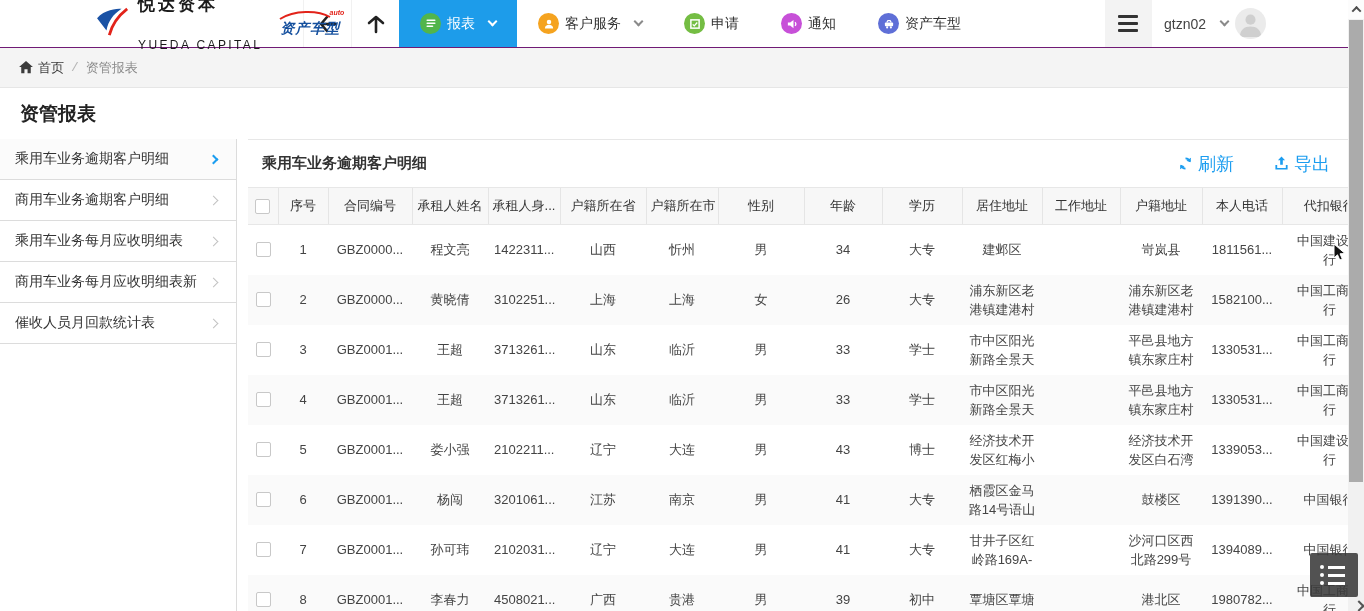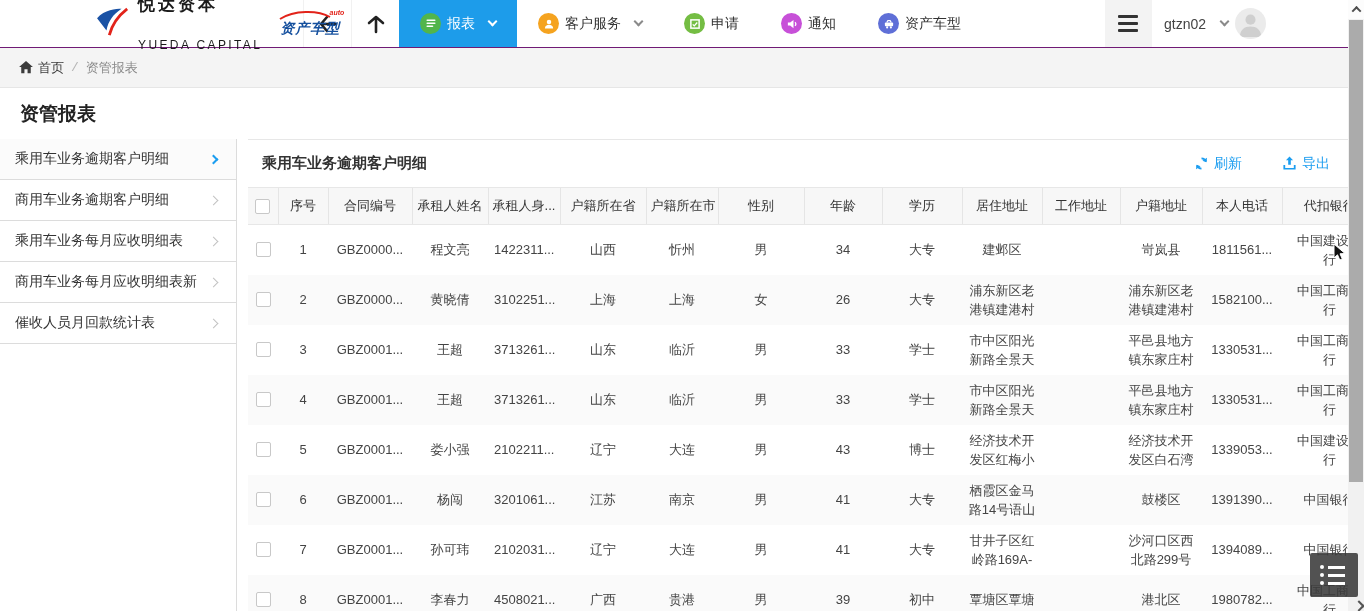--- a/index.html
+++ b/index.html
@@ -57,21 +57,21 @@
   .search-input::placeholder { color:#aaa; }
   .search-btn { width:46px; flex:none; background:#ececec; border-left:1px solid #d5d5d5; display:flex; align-items:center; justify-content:center; cursor:pointer; }
   .side-item { height:41px; display:flex; align-items:center; justify-content:space-between; padding:0 15px; border-bottom:1px solid #dcdcdc; font-size:14px; color:#333; cursor:pointer; background:#fff; }
   .side-item.active { background:#fbfbfb; }
   .side-chev { width:7px; height:7px; border-right:1.6px solid #c2c2c2; border-bottom:1.6px solid #c2c2c2; transform:rotate(-45deg); margin-right:4px; flex:none; }
   .side-item.active .side-chev { border-right:2.2px solid #1b9df0; border-bottom:2.2px solid #1b9df0; }
 
   .main { flex:1; margin-left:11px; border-top:1px solid #e7e7e7; overflow:hidden; position:relative; background:#fff; }
   .panel-header { height:47px; display:flex; align-items:center; padding:0 34px 0 14px; }
   .panel-title { flex:1; font-size:15px; font-weight:bold; color:#333; }
-  .panel-btn { display:flex; align-items:center; gap:5px; color:#1b9df0; font-size:14px; margin-left:40px; cursor:pointer; white-space:nowrap;justify-content:center; }
+  .panel-btn { display:flex; align-items:center; gap:5px; color:#1b9df0; font-size:18px; margin-left:40px; cursor:pointer; white-space:nowrap;justify-content:center; }
 
   table { border-collapse:collapse; table-layout:fixed; width:1129px; font-size:13px; }
   thead th { height:37px; background:#f7f7f7; border-top:1px solid #e7e7e7; border-bottom:1px solid #e7e7e7; border-left:1px solid #e5e5e5; font-weight:normal; color:#333; text-align:center; padding:0 4px; overflow:hidden; white-space:nowrap; }
   thead th:first-child { border-left:none; }
   tbody td { height:50px; text-align:center; color:#444; line-height:19px; padding:0 6px; vertical-align:middle; overflow:hidden; }
   tbody td.cell-bank { padding:0 10px; }
   tbody tr:nth-child(even) { background:#fafafa; }
   .checkbox { width:15px; height:15px; border:1px solid #c8c8c8; border-radius:2px; background:#fff; margin:0 auto; cursor:pointer; }
 
   

